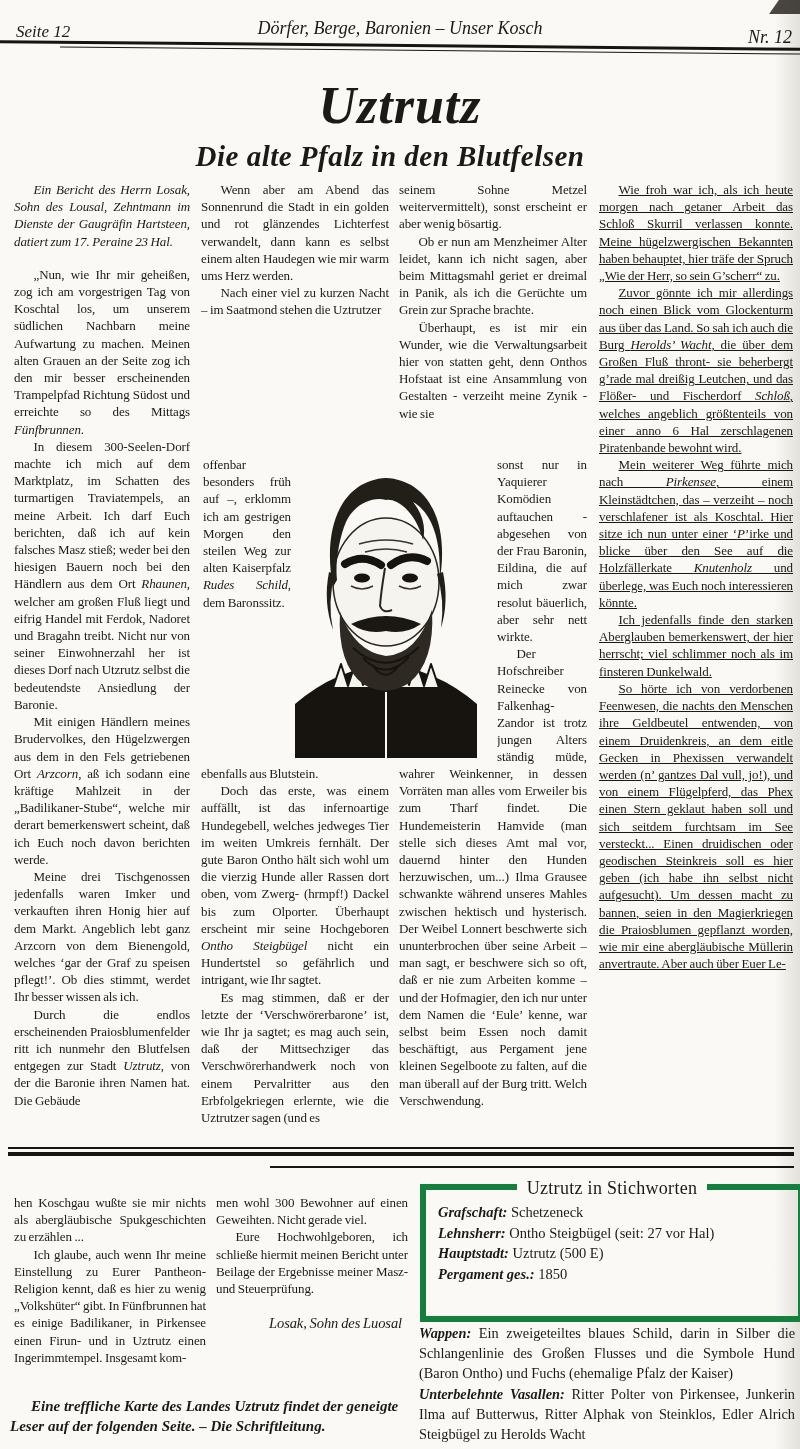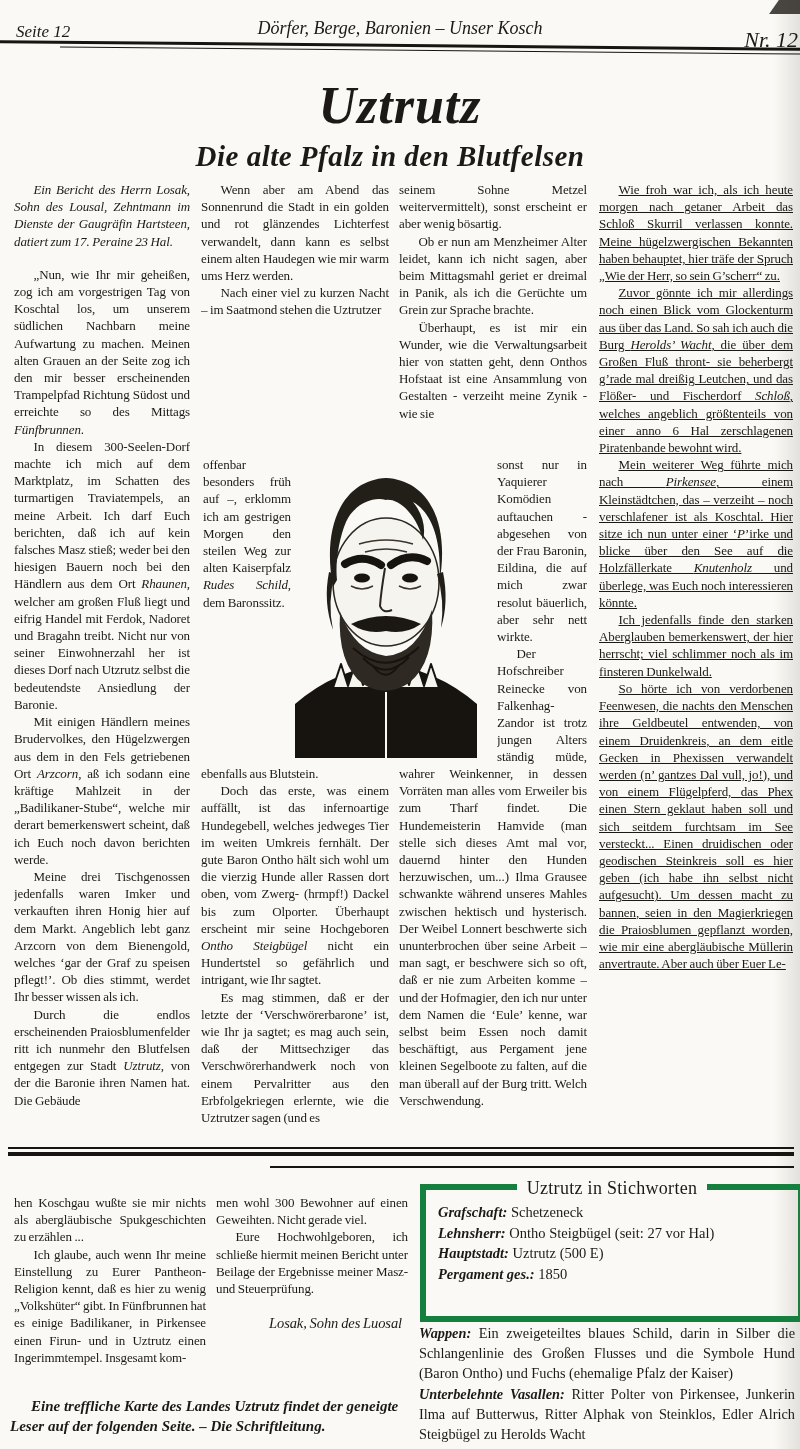--- a/index.html
+++ b/index.html
@@ -12,21 +12,21 @@
   .scan-edge { position:absolute; right:0; top:0; width:26px; height:1449px;
     background:linear-gradient(to right, rgba(0,0,0,0), rgba(120,115,105,0.18)); }
   .corner-mark { position:absolute; right:0; top:0; width:38px; height:14px;
     background:#2a2722; transform:skewX(-35deg) translateX(12px); opacity:.85; }
 
   
   .masthead { position:absolute; left:0; top:18px; width:800px; height:34px;
     font-style:italic; }
   .masthead .left  { position:absolute; left:16px;  top:4px; font-size:17px; }
   .masthead .center{ position:absolute; left:0; right:0; top:0; text-align:center; font-size:18px; }
-  .masthead .right { position:absolute; right:2px; top:9px; font-size:22px; }
+  .masthead .right { position:absolute; right:8px; top:9px; font-size:18px; }
   .head-rule  { position:absolute; left:-4px; top:44px; width:812px; height:3px;
     background:#171411; transform:rotate(0.55deg); }
   .head-rule2 { position:absolute; left:60px; top:50px; width:748px; height:1px;
     background:#171411; transform:rotate(0.55deg); }
 
   .page-title { position:absolute; left:0; top:76px; width:800px; text-align:center;
     font-size:52px; font-style:italic; font-weight:600; letter-spacing:1px; }
   .page-subtitle { position:absolute; left:0; top:140px; width:780px; text-align:center;
     font-size:29px; font-style:italic; font-weight:600; letter-spacing:0.5px; }
 

